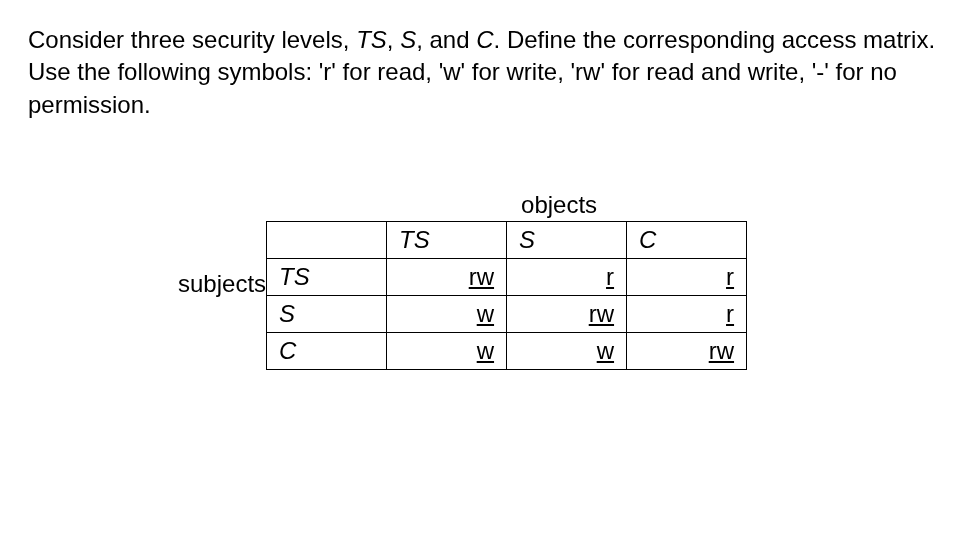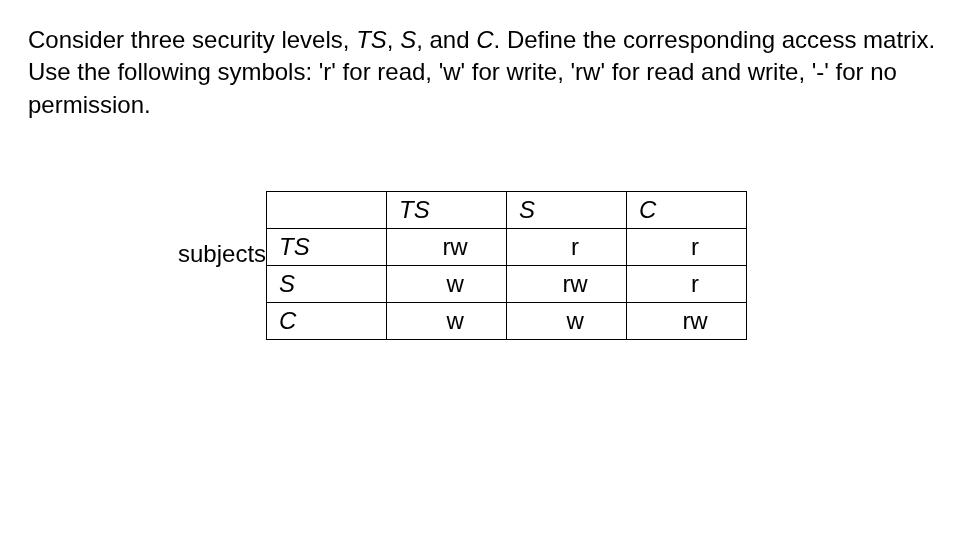--- a/index.html
+++ b/index.html
@@ -56,22 +56,23 @@
       font-weight: normal;
     }
     td.colhead {
       font-style: italic;
       font-weight: normal;
     }
     td.corner {
       min-width: 120px;
     }
     .data-cell {
-      text-align: center;
+      text-align: right;
       padding-left: 29px;
+      text-decoration: underline;
     }
     tr.header-row td {
       height: 30px;
     }
     tr.data-row td {
       height: 34px;
     }
     tr.label-row td.rowhead {
       height: 28px;
     }
@@ -79,20 +80,21 @@
 </head>
 <body>
 
 <div class="prompt">
   <span>Consider three security levels, </span><span class="italic">TS</span><span>, </span><span class="italic">S</span><span>, and </span><span class="italic">C</span><span>. Define the corresponding access matrix. Use the following symbols: 'r' for read, 'w' for write, 'rw' for read and write, '-' for no permission.</span>
 </div>
 
 <div class="table-area">
   <div class="subjects-label">subjects</div>
   <div class="table-wrap">
+    <div class="objects-label">objects</div>
     <table>
       <tbody>
           <tr class="header-row">
         <td class="corner"></td>
         <td class="colhead">TS</td>
         <td class="colhead">S</td>
         <td class="colhead">C</td>
       </tr>
       <tr class="label-row">
         <td class="rowhead" rowspan="2">TS</td>

